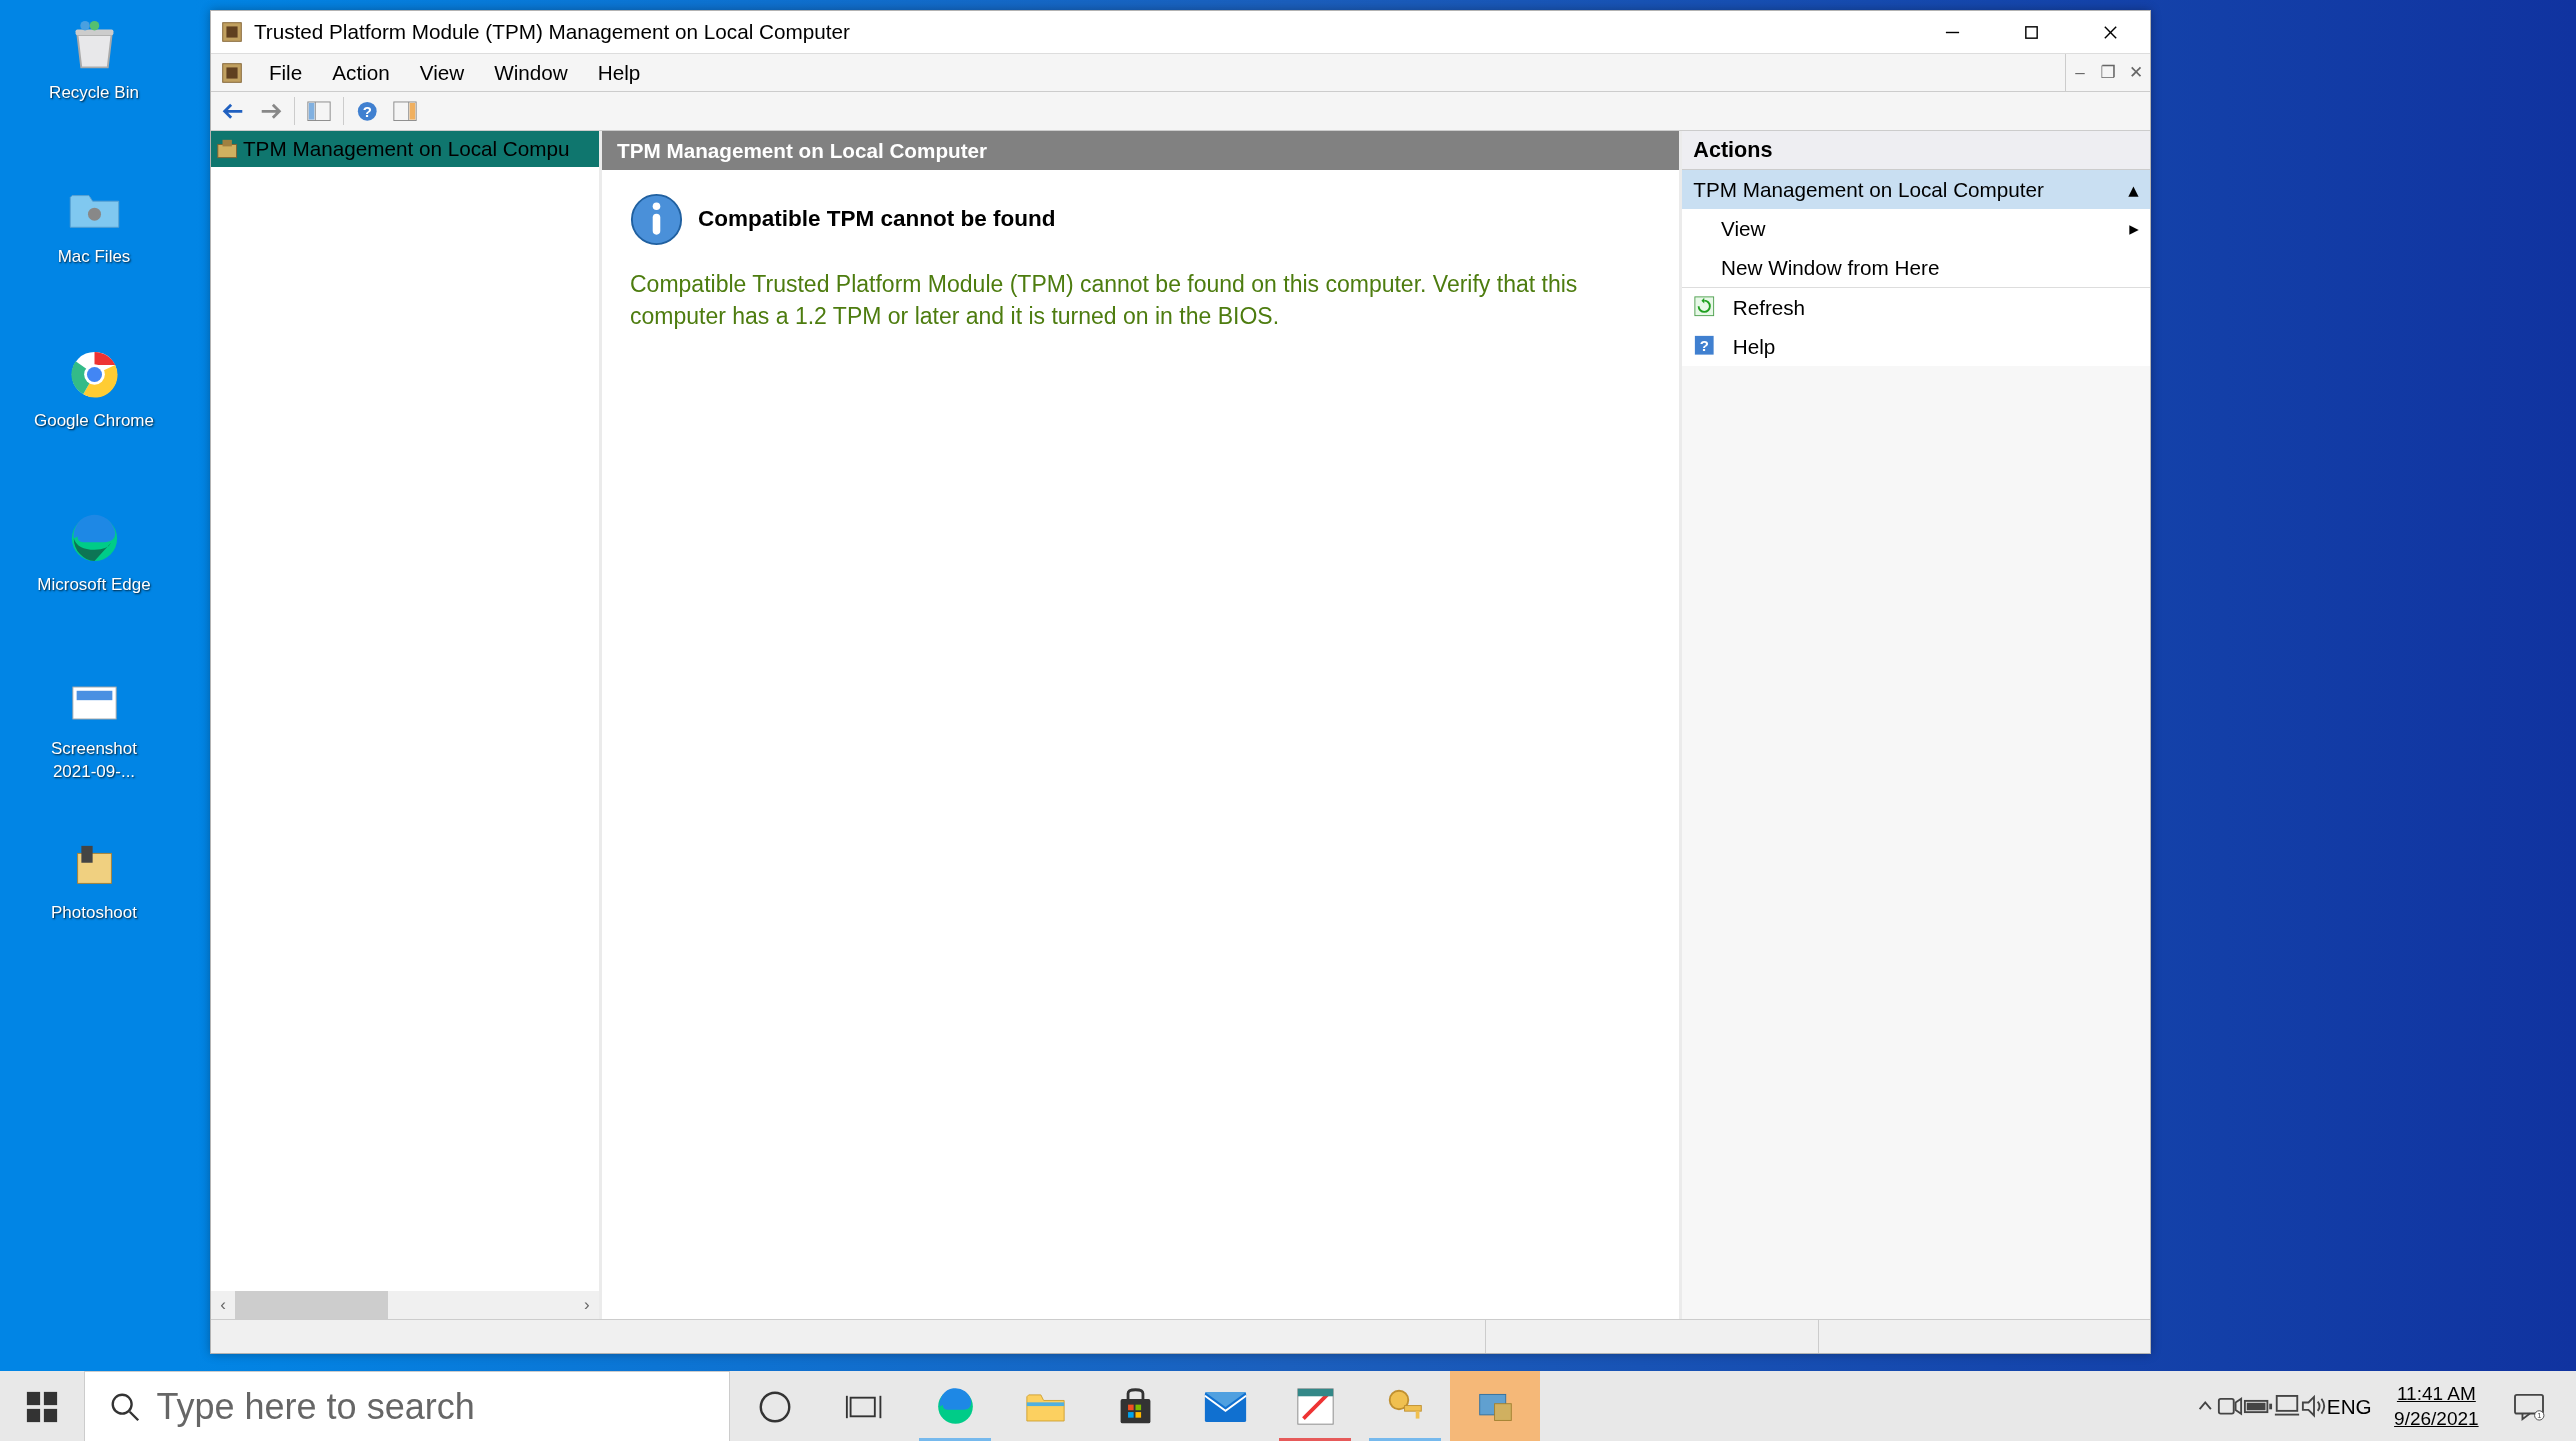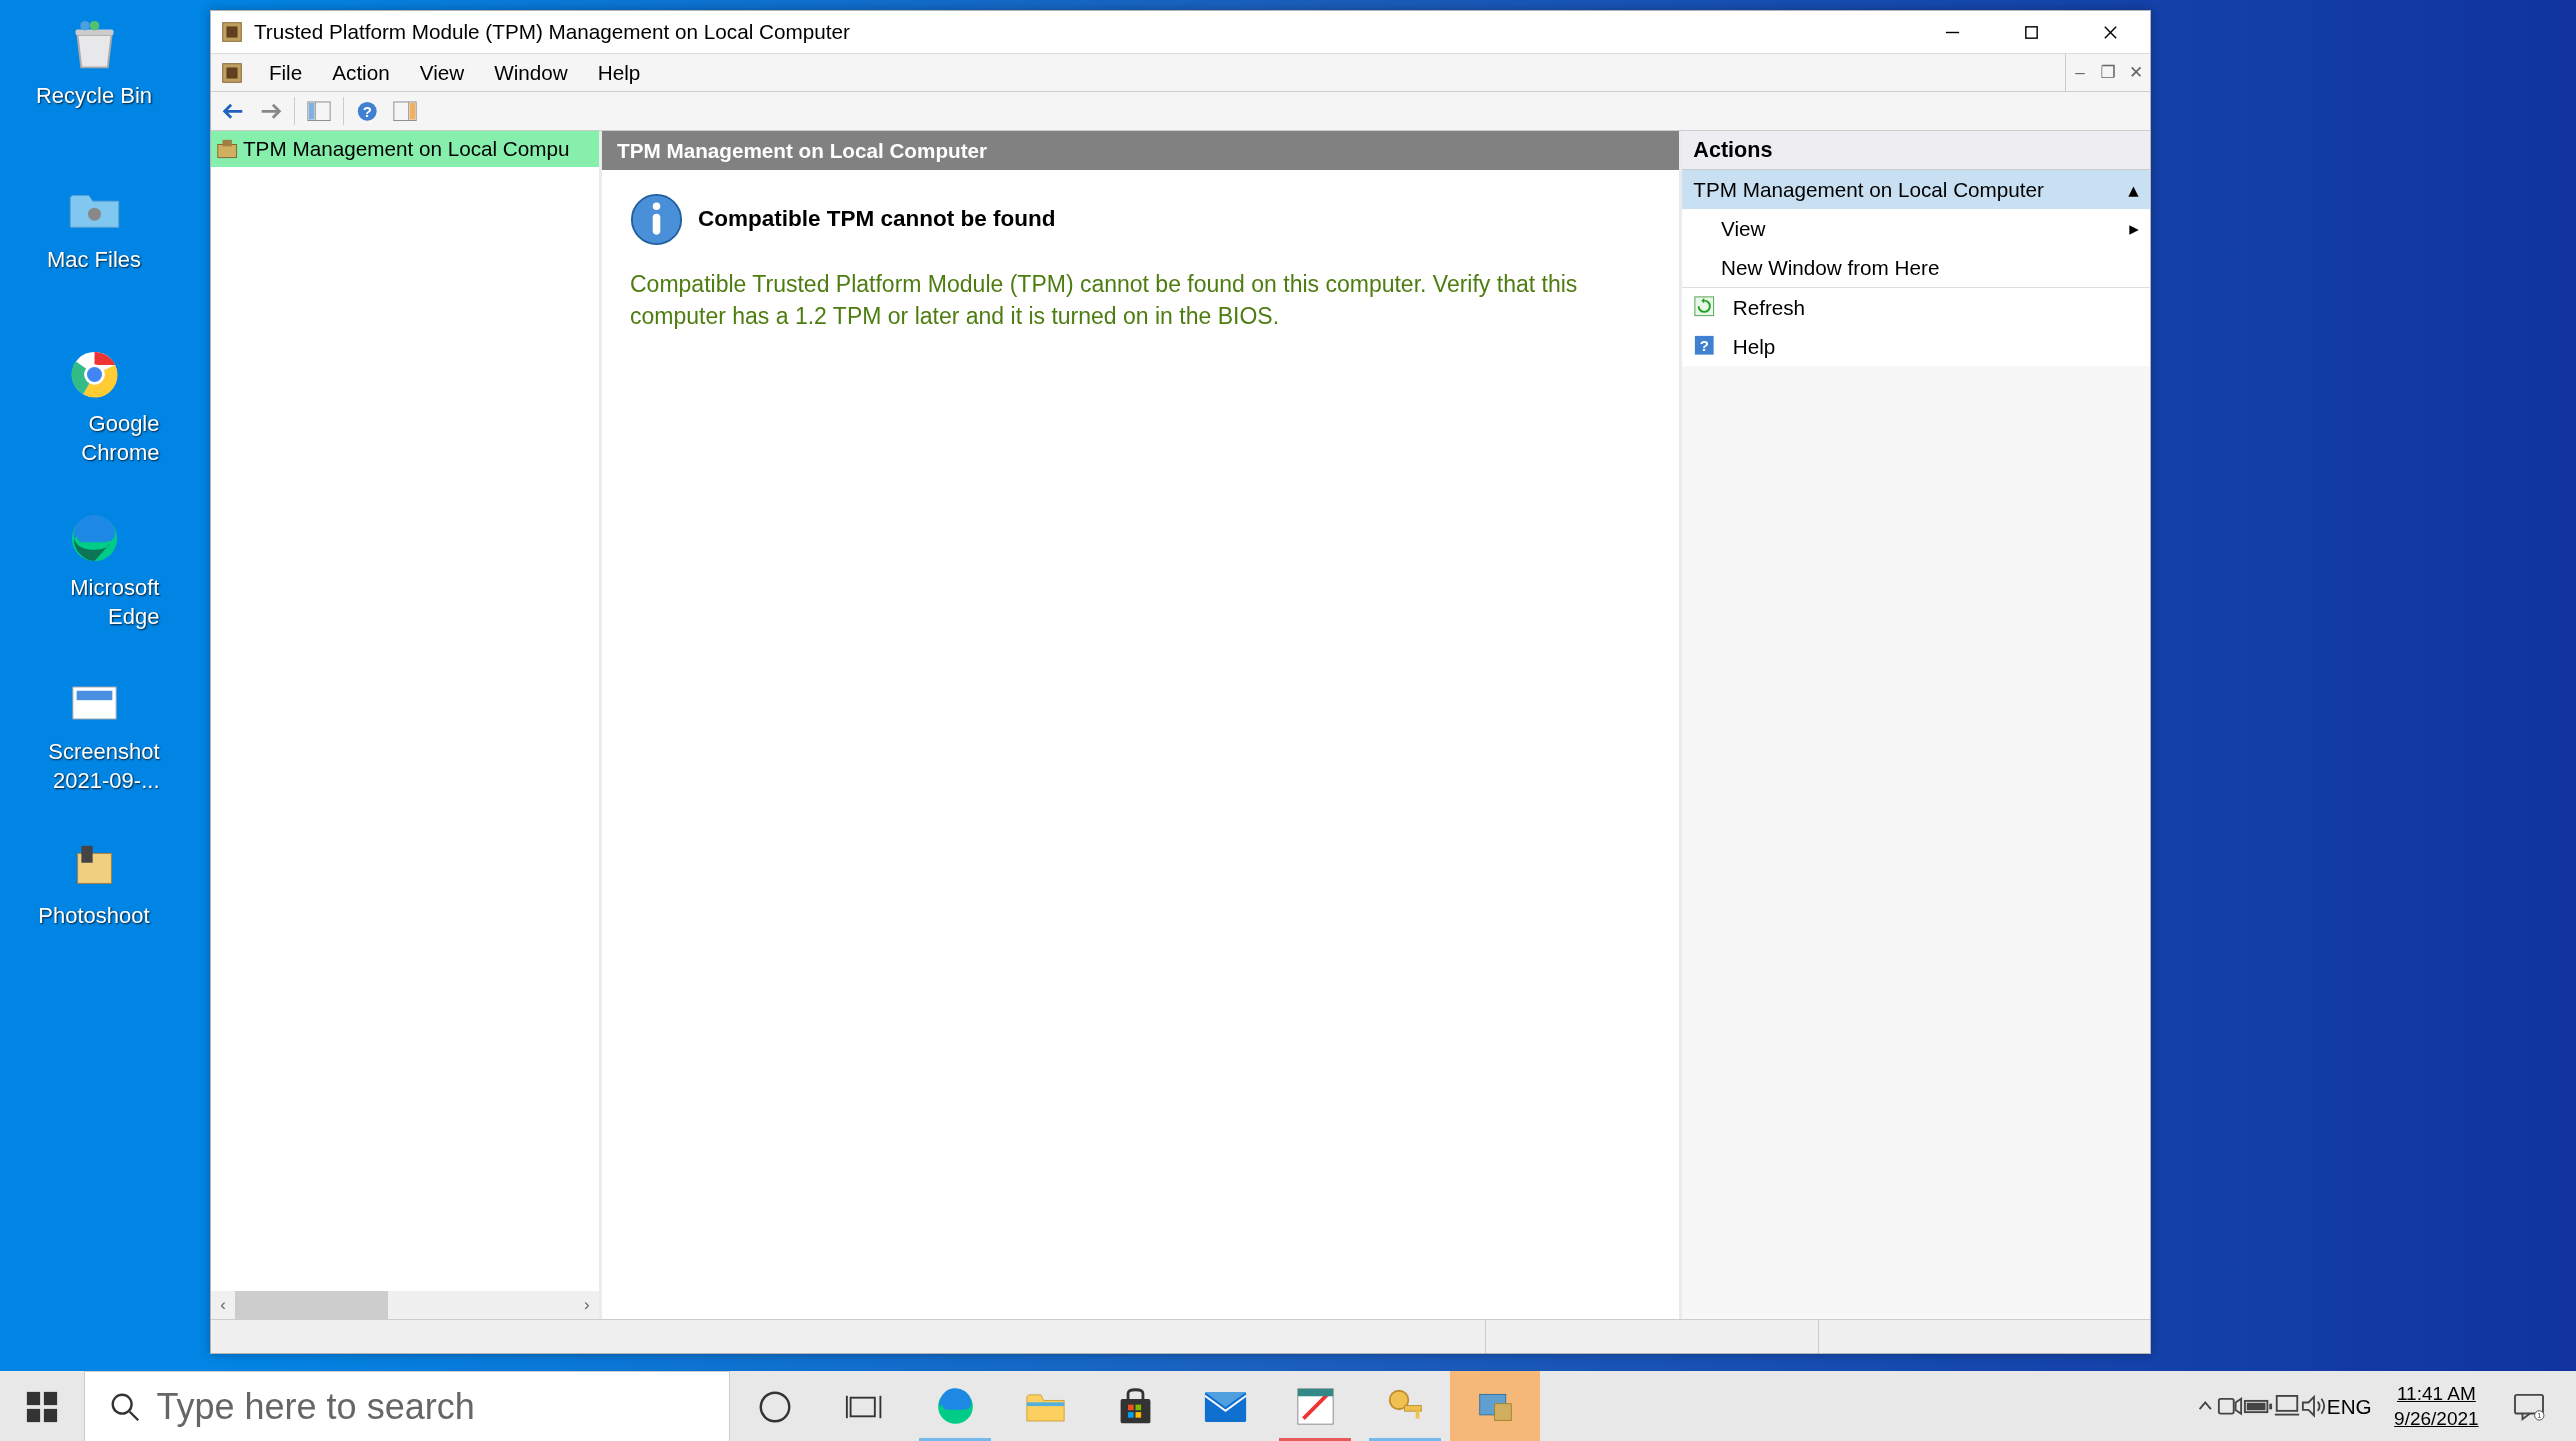--- a/index.html
+++ b/index.html
@@ -35,22 +35,22 @@
     .desktop-icon-img {
       width: 60px;
       height: 60px;
       margin-bottom: 5.6px;
       display: flex;
       align-items: center;
       justify-content: center;
     }
     .desktop-icon-label {
       color: #fff;
-      font-size: 22px;
-      text-align: right;
+      font-size: 17px;
+      text-align: center;
       text-shadow: 0.9px 0.9px 1.9px rgba(0,0,0,0.8);
       line-height: 1.3;
       max-width: 131px;
     }
     
     .window {
       position: absolute;
       top: 10.3px;
       left: 202px;
       width: 1941px;
@@ -165,21 +165,21 @@
       background: #fff;
       border-right: 3.8px solid #ebebeb;
       display: flex;
       flex-direction: column;
       overflow: hidden;
     }
     .tree-item {
       display: flex;
       align-items: flex-start;
       padding: 5.6px 3.8px;
-      background: #86efac;
+      background: #0f766e;
       font-size: 20.7px;
       white-space: nowrap;
       overflow: hidden;
       cursor: pointer;
     }
     .tree-item-icon {
       width: 24.4px;
       height: 24.4px;
       margin-right: 3.8px;
       flex-shrink: 0;

